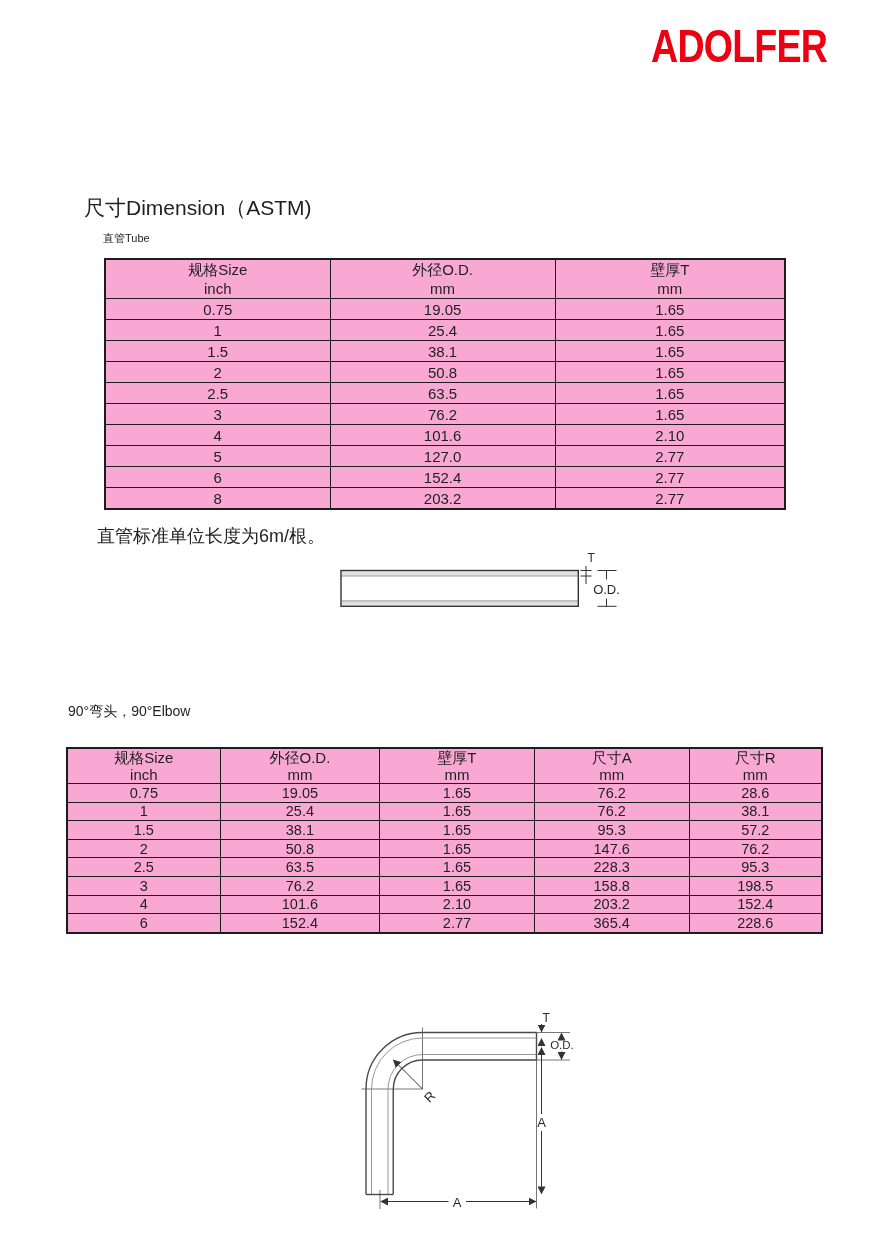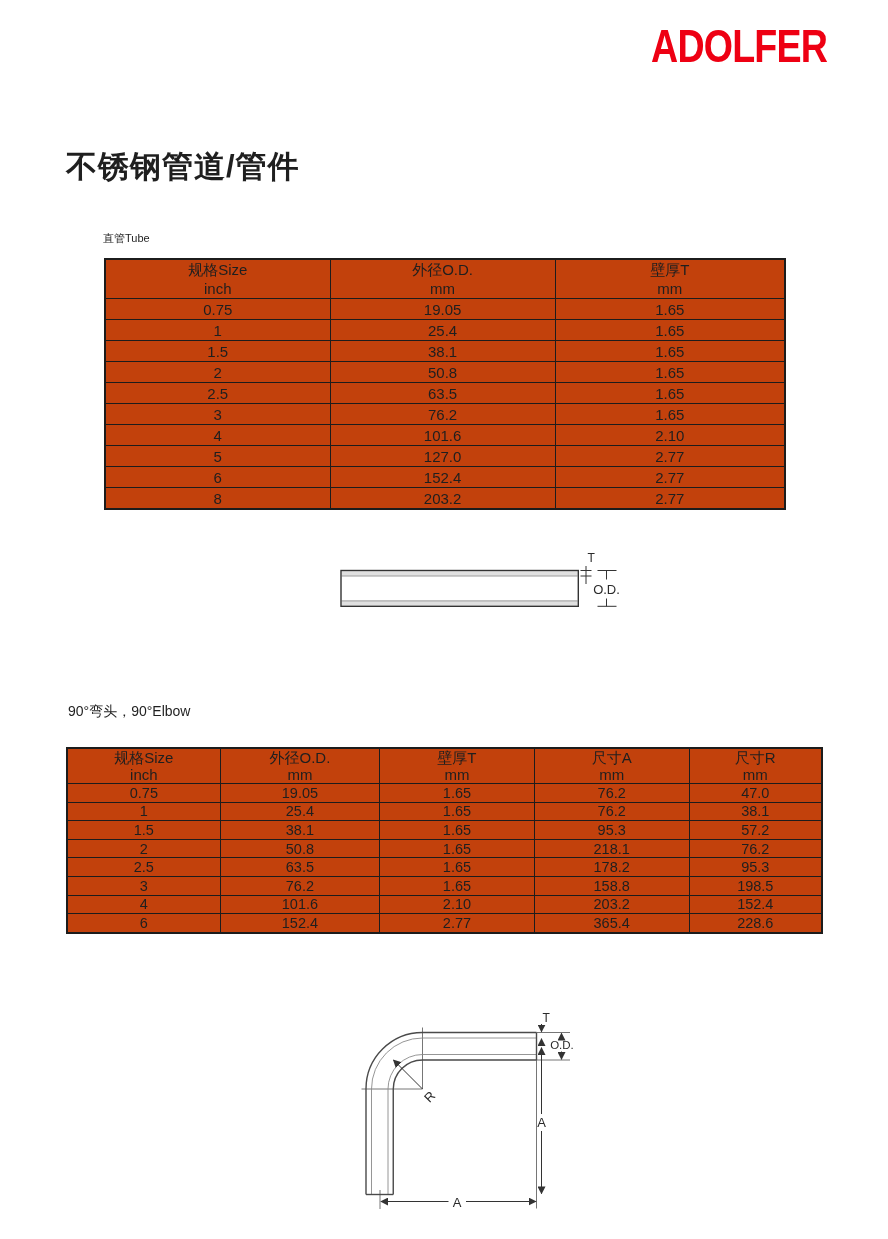--- a/index.html
+++ b/index.html
@@ -8,21 +8,21 @@
 
   .logo{position:absolute;top:22px;right:61px;font-size:47px;line-height:48px;font-weight:800;
         letter-spacing:-1px;transform:scaleX(0.80);transform-origin:100% 0;white-space:nowrap;}
 
   .title{position:absolute;left:66px;top:146px;font-size:31px;font-weight:600;letter-spacing:1px;}
   .subtitle{position:absolute;left:84px;top:194px;font-size:21px;}
   .sec-label-1{position:absolute;left:103px;top:231px;font-size:11px;}
   .note{position:absolute;left:97px;top:524px;font-size:18px;}
   .sec-label-2{position:absolute;left:68px;top:703px;font-size:14px;}
 
-  table.tbl{position:absolute;border-collapse:collapse;table-layout:fixed;background:#c2410c;}
+  table.tbl{position:absolute;border-collapse:collapse;table-layout:fixed;background:#f9a8d4;}
   table.tbl th,table.tbl td{border:1px solid #1c1c1c;text-align:center;vertical-align:middle;
         padding:0;font-weight:normal;color:#1f1f1f;}
   table.tbl{border:2px solid #1c1c1c;}
 
   #tube-table{left:104px;top:258px;width:682px;}
   #tube-table th{height:38px;font-size:15px;line-height:19px;}
   #tube-table td{height:20px;font-size:15px;}
 
   #elbow-table{left:66px;top:747px;width:757px;}
   #elbow-table th{height:33px;font-size:15px;line-height:17px;}
@@ -31,21 +31,21 @@
   svg text{font-family:"Liberation Sans","DejaVu Sans",sans-serif;fill:#2a2a2a;}
   .svg-abs{position:absolute;}
 </style>
 </head>
 <body>
 
 <div class="page">
 
   <div class="logo" style="color: rgb(238, 0, 19);">ADOLFER</div>
 
-  <div class="title">不锈钢管道/管件</div>
+  <div class="subtitle">尺寸Dimension（ASTM)</div>
 
   <div class="sec-label-1">直管Tube</div>
 
   <table id="tube-table" class="tbl">
       <colgroup>
         <col style="width: 33.1%;">
         <col style="width: 33.1%;">
         <col style="width: 33.8%;">
       </colgroup>
       <thead>
@@ -111,20 +111,21 @@
           <td>2.77</td>
         </tr>
         <tr>
           <td>8</td>
           <td>203.2</td>
           <td>2.77</td>
         </tr>
       </tbody>
     </table>
 
+  <div class="note">直管标准单位长度为6m/根。</div>
 
   <svg class="svg-abs" style="left:330px;top:545px;" width="310" height="75" viewBox="330 545 310 75">
 
     <rect x="341.7" y="571.2" width="236" height="4.6" fill="#e0e0e0"></rect>
     <rect x="341.7" y="600.9" width="236" height="4.8" fill="#e0e0e0"></rect>
     <line x1="341.7" y1="576" x2="577.6" y2="576" stroke="#999" stroke-width="1"></line>
     <line x1="341.7" y1="600.9" x2="577.6" y2="600.9" stroke="#999" stroke-width="1"></line>
 
     <rect x="341" y="570.5" width="237.3" height="35.8" fill="none" stroke="#333" stroke-width="1.4"></rect>
 
@@ -173,48 +174,48 @@
             <div>mm</div>
           </th>
         </tr>
       </thead>
       <tbody>
         <tr>
           <td>0.75</td>
           <td>19.05</td>
           <td>1.65</td>
           <td>76.2</td>
-          <td>47.0</td>
+          <td>28.6</td>
         </tr>
         <tr>
           <td>1</td>
           <td>25.4</td>
           <td>1.65</td>
           <td>76.2</td>
           <td>38.1</td>
         </tr>
         <tr>
           <td>1.5</td>
           <td>38.1</td>
           <td>1.65</td>
           <td>95.3</td>
           <td>57.2</td>
         </tr>
         <tr>
           <td>2</td>
           <td>50.8</td>
           <td>1.65</td>
-          <td>218.1</td>
+          <td>147.6</td>
           <td>76.2</td>
         </tr>
         <tr>
           <td>2.5</td>
           <td>63.5</td>
           <td>1.65</td>
-          <td>178.2</td>
+          <td>228.3</td>
           <td>95.3</td>
         </tr>
         <tr>
           <td>3</td>
           <td>76.2</td>
           <td>1.65</td>
           <td>158.8</td>
           <td>198.5</td>
         </tr>
         <tr>

